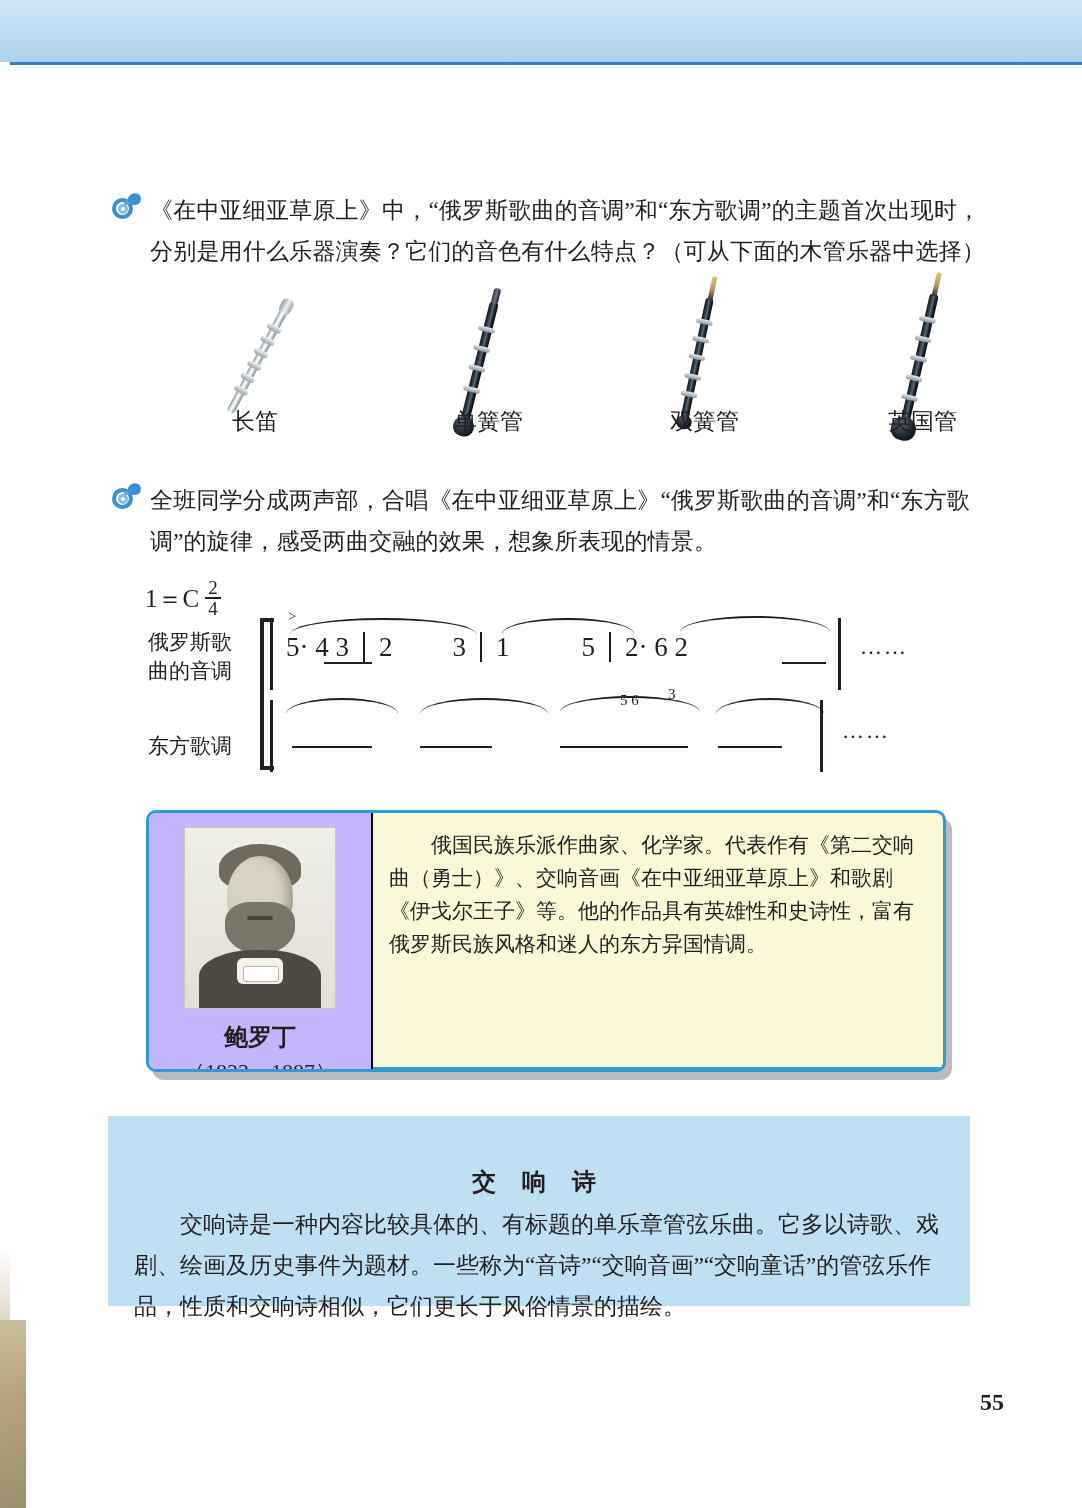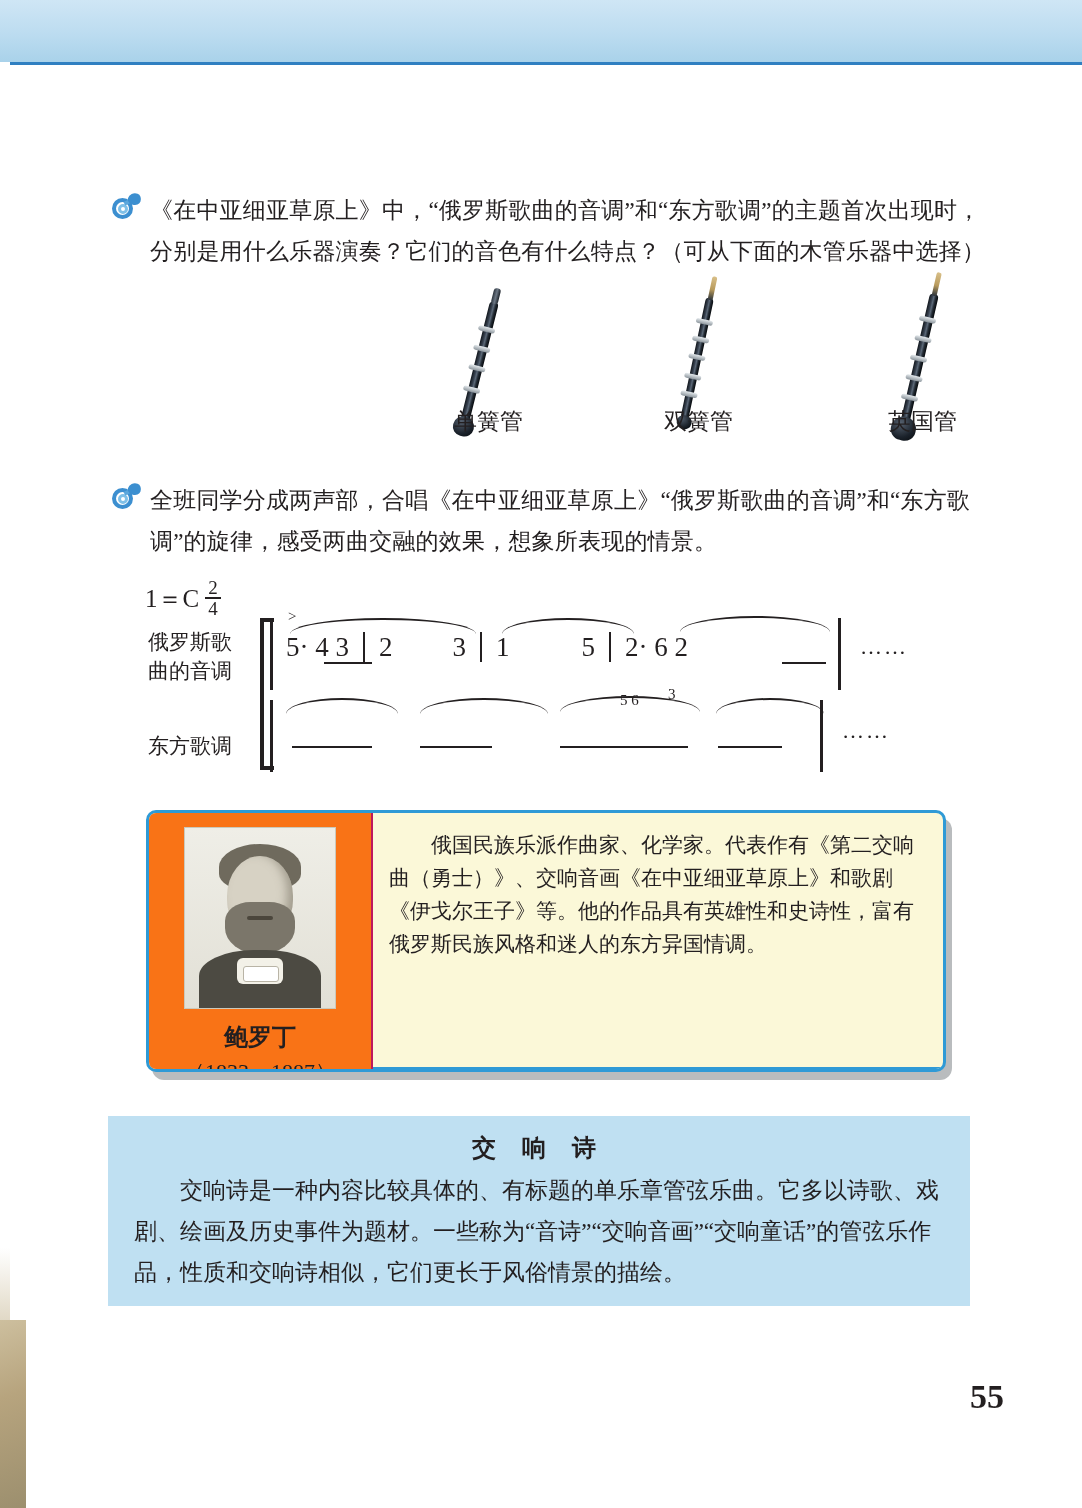--- a/index.html
+++ b/index.html
@@ -277,25 +277,25 @@
     width: 800px; height: 262px;
     background: #fbf8d8;
     border: 3px solid #2f9ad6;
     border-radius: 10px;
     box-sizing: border-box;
     display: flex;
     overflow: hidden;
   }
   .composer-left {
     width: 224px;
-    border-right: 2px solid #be185d;
+    border-right: 2px solid #000000;
     box-sizing: border-box;
     padding: 14px 8px 8px 8px;
     text-align: center;
-    background: #f97316;
+    background: #c4b5fd;
   }
   .portrait {
     width: 150px; height: 180px;
     margin: 0 auto;
     background: linear-gradient(180deg, #efeee7 0%, #e2e0d6 100%);
     border: 1px solid #cbc9bb;
     position: relative;
     overflow: hidden;
   }
   .portrait .face {
@@ -391,33 +391,34 @@
     box-sizing: border-box;
     padding: 16px 26px;
   }
   .infobox-title {
     text-align: center;
     font-size: 24px;
     font-weight: bold;
     letter-spacing: 10px;
     color: #231f20;
     margin-bottom: 6px;
+    margin-top: 34px;
   }
   .infobox-text {
     font-size: 23px;
     line-height: 41px;
     color: #231f20;
     text-indent: 46px;
   }
 
   .page-number {
     position: absolute;
     right: 78px;
     bottom: 92px;
-    font-size: 34px;
+    font-size: 24px;
     font-weight: bold;
     color: #231f20;
   }
 </style>
 </head>
 <body>
 
 <div class="top-band"></div>
 <div class="top-band-rule"></div>
 <div class="left-edge-strip"></div>
@@ -426,20 +427,33 @@
 <div class="horn-icon" style="left:108px; top:192px;">
   <div class="ring-outer"></div>
   <div class="ring-inner"></div>
   <div class="stem"></div>
   <div class="bell"></div>
 </div>
 <div class="para" style="left:150px; top:190px; width:842px; text-indent:0;">《在中亚细亚草原上》中，“俄罗斯歌曲的音调”和“东方歌调”的主题首次出现时，分别是用什么乐器演奏？它们的音色有什么特点？（可从下面的木管乐器中选择）</div>
 
 <div class="instruments">
 
+  <div class="inst" style="left:40px; top:0;">
+    <div class="body" style="left:96px; top:4px;">
+      <div class="flute-tube">
+        <div class="key" style="top:30px;"></div>
+        <div class="key" style="top:44px;"></div>
+        <div class="key" style="top:58px;"></div>
+        <div class="key" style="top:72px;"></div>
+        <div class="key" style="top:86px;"></div>
+        <div class="key" style="top:100px;"></div>
+      </div>
+    </div>
+    <div class="cap" style="left:72px; top:118px;">长笛</div>
+  </div>
 
   <div class="inst" style="left:260px; top:0;">
     <div class="body" style="left:110px; top:14px; transform:rotate(14deg);">
       <div class="dark-tube">
         <div class="mouth"></div>
         <div class="silverkey" style="top:26px;"></div>
         <div class="silverkey" style="top:46px;"></div>
         <div class="silverkey" style="top:66px;"></div>
         <div class="silverkey" style="top:88px;"></div>
         <div class="bell-bottom"></div>
@@ -453,21 +467,21 @@
       <div class="dark-tube" style="width:8px;">
         <div class="mouth reed"></div>
         <div class="silverkey" style="top:22px;"></div>
         <div class="silverkey" style="top:40px;"></div>
         <div class="silverkey" style="top:58px;"></div>
         <div class="silverkey" style="top:78px;"></div>
         <div class="silverkey" style="top:96px;"></div>
         <div class="narrow-bell"></div>
       </div>
     </div>
-    <div class="cap" style="left:64px; top:118px;">双簧管</div>
+    <div class="cap" style="left:70px; top:118px;">双簧管</div>
   </div>
 
   <div class="inst" style="left:700px; top:0;">
     <div class="body" style="left:110px; top:6px; transform:rotate(13deg);">
       <div class="dark-tube" style="height:134px;">
         <div class="mouth reed"></div>
         <div class="silverkey" style="top:24px;"></div>
         <div class="silverkey" style="top:44px;"></div>
         <div class="silverkey" style="top:64px;"></div>
         <div class="silverkey" style="top:84px;"></div>

